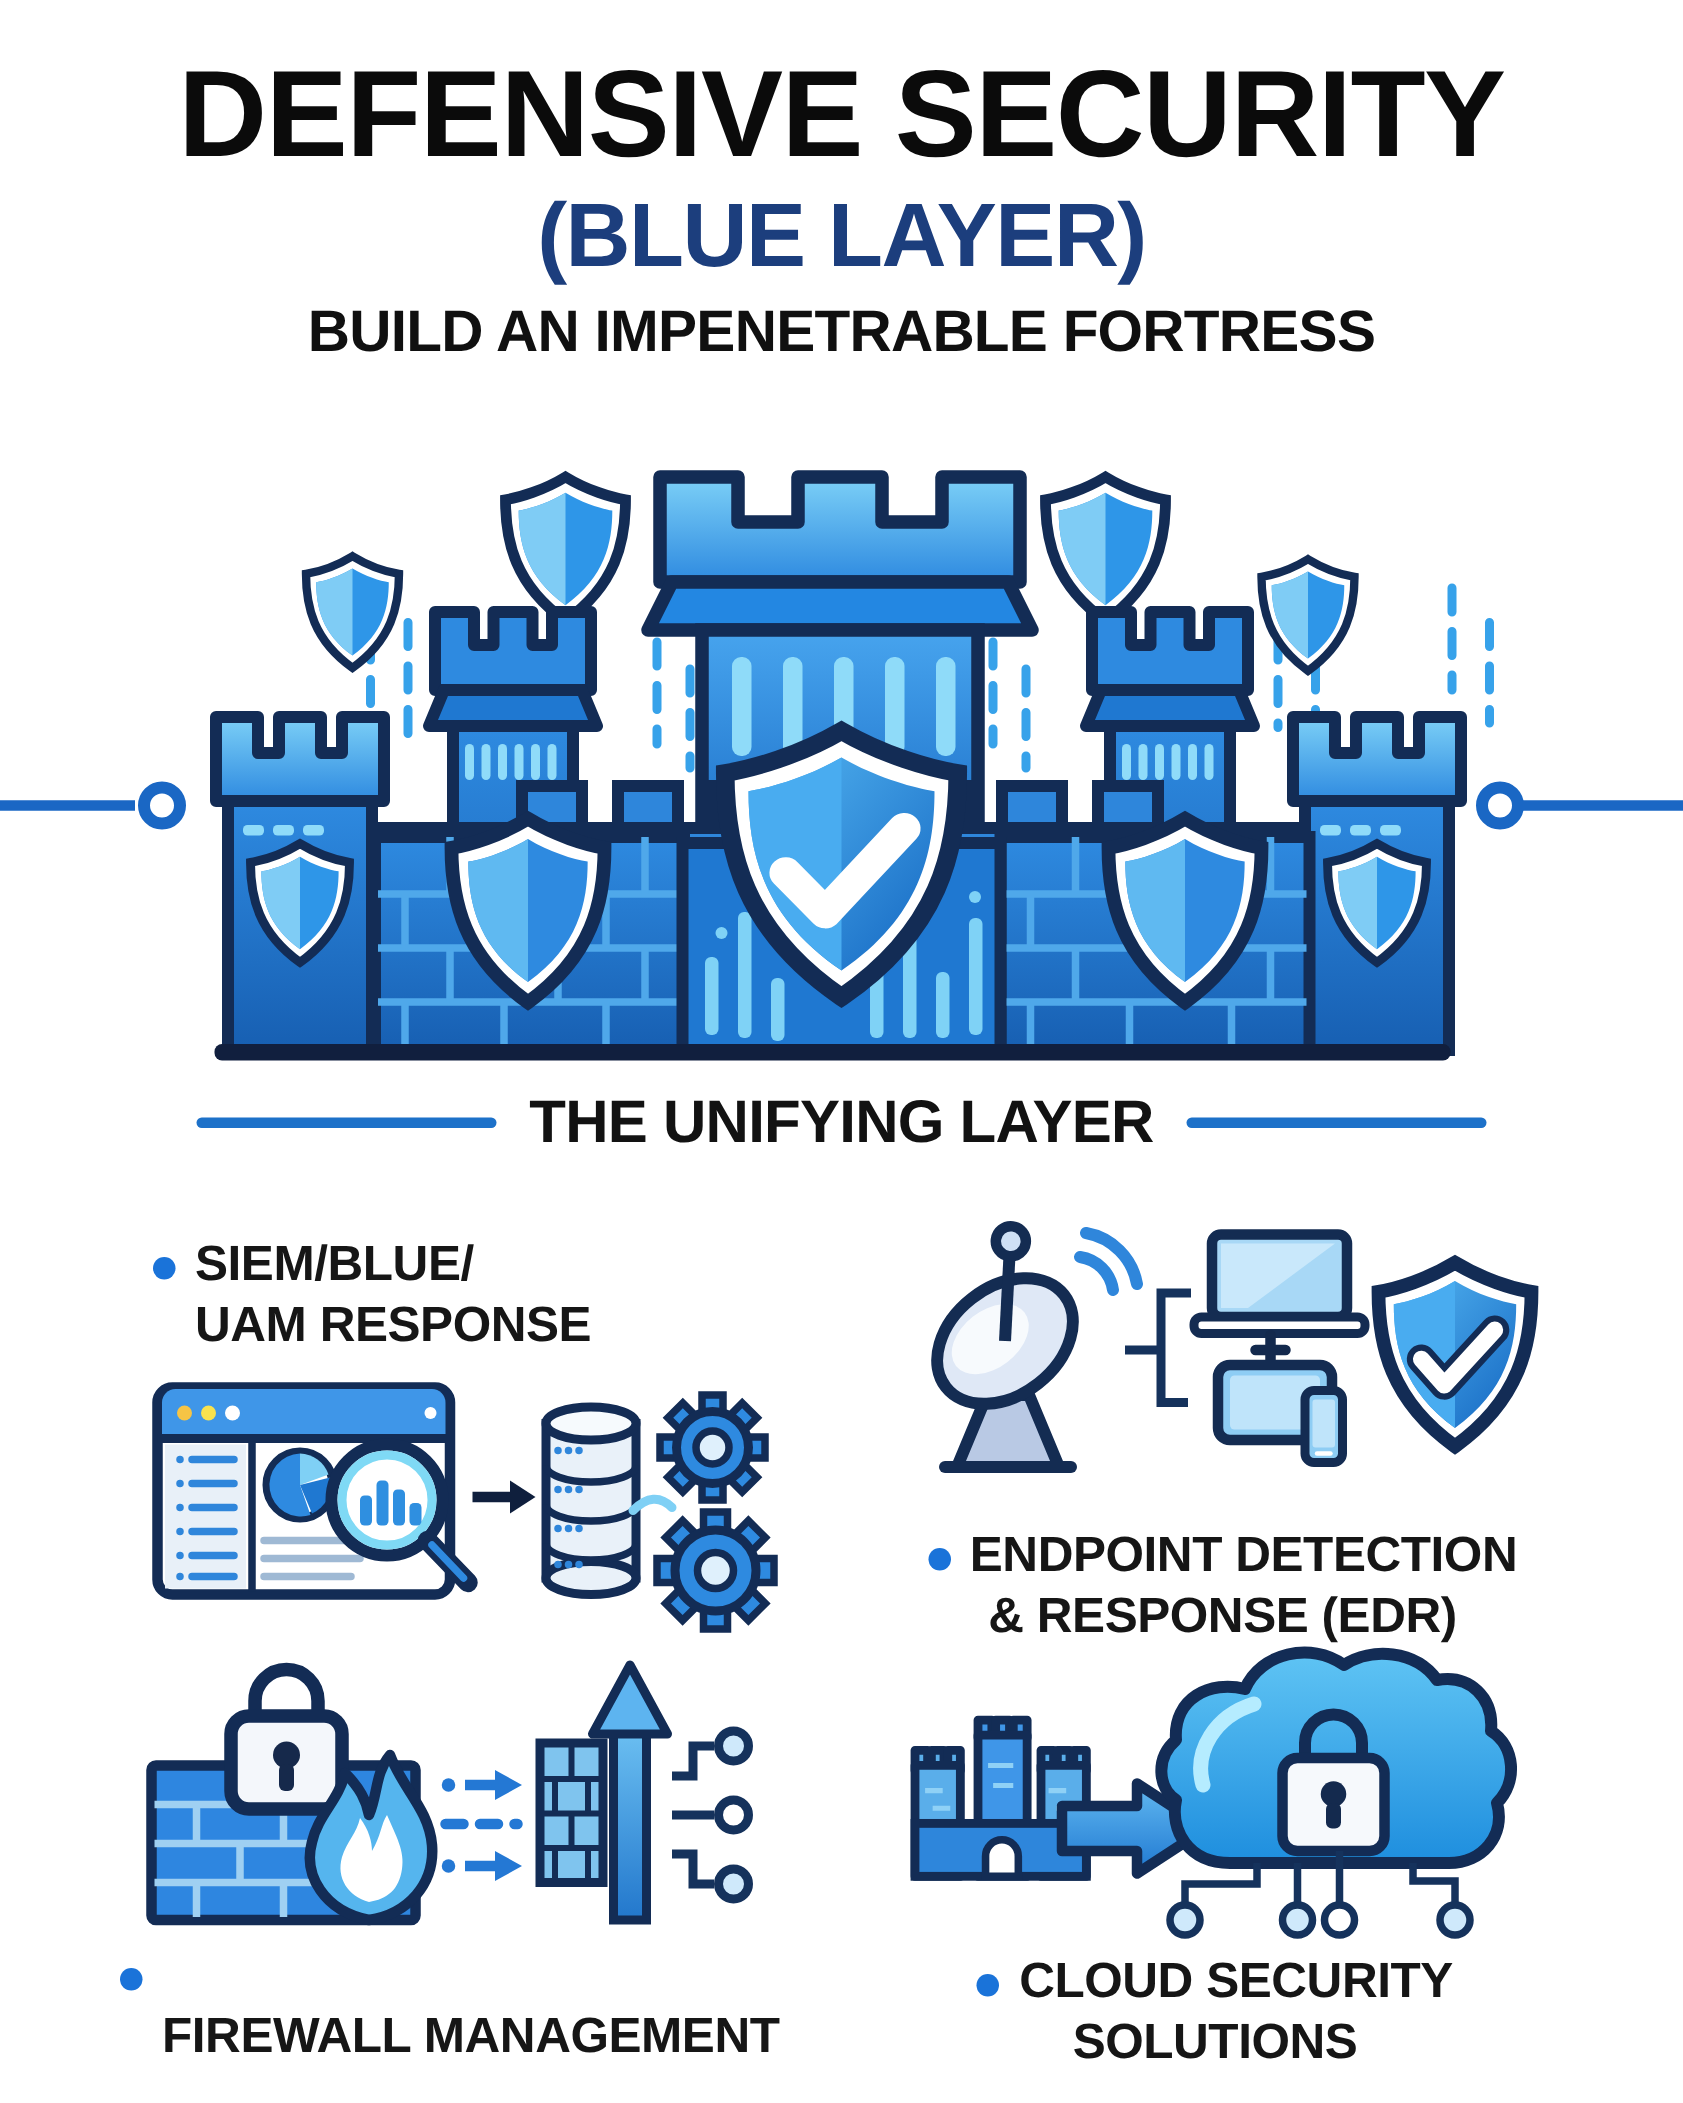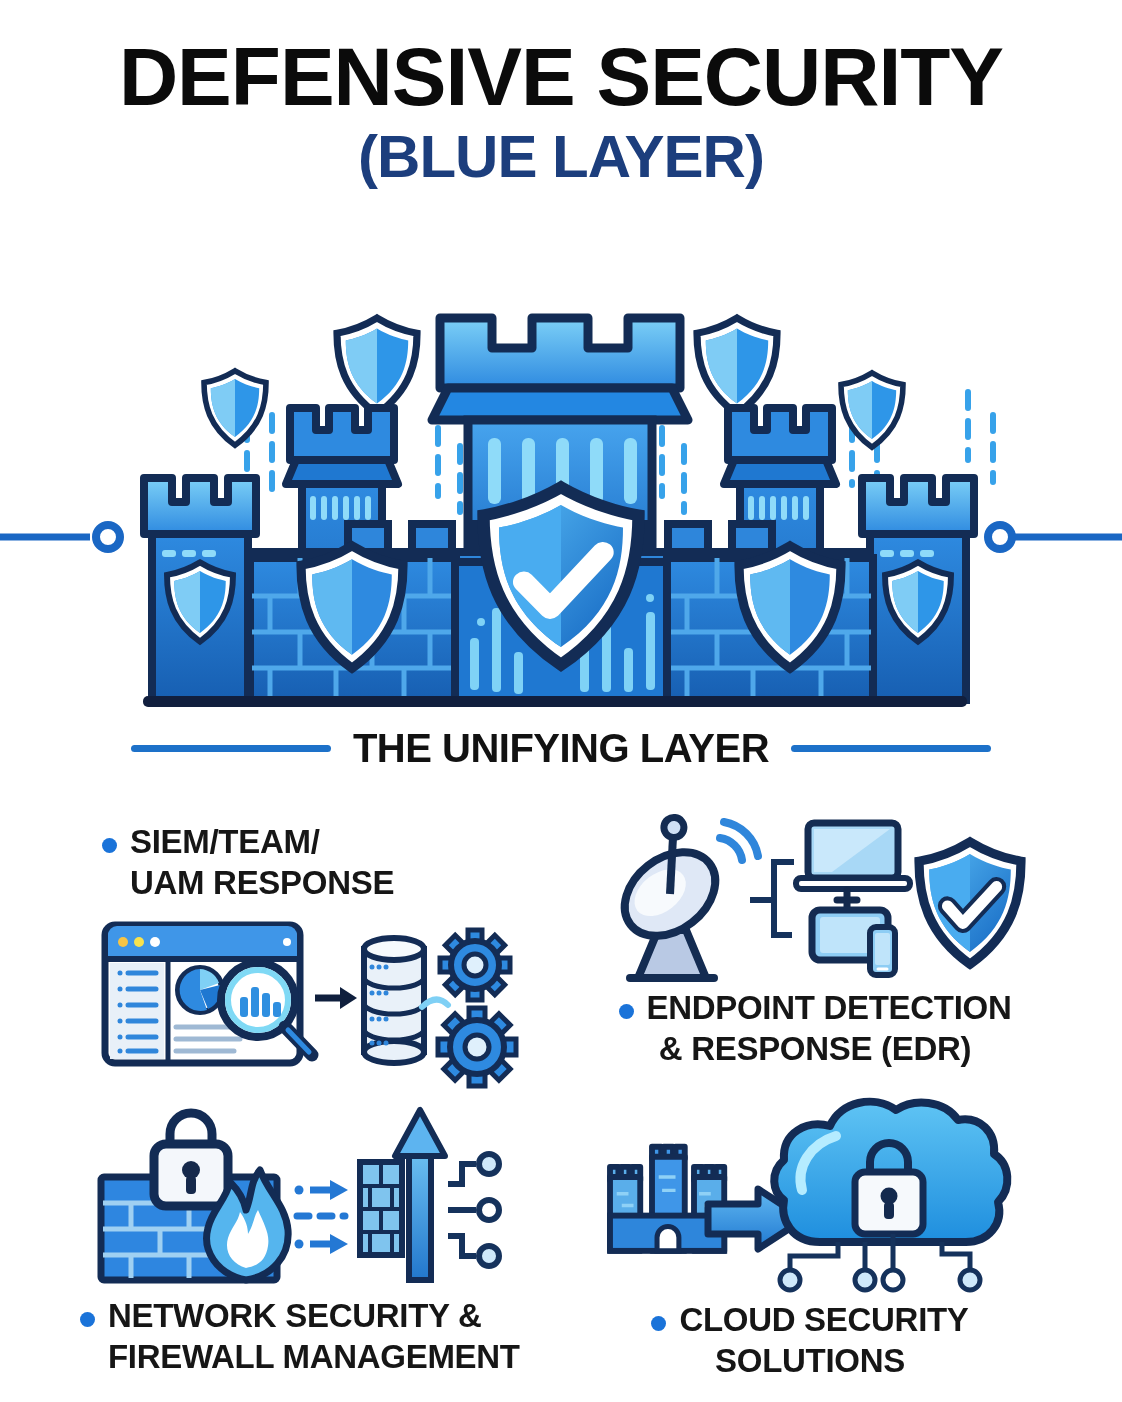--- a/index.html
+++ b/index.html
@@ -21,20 +21,21 @@
   .center{text-align:center;}
 </style>
 </head>
 <body>
 
 <div class="canvas">
 
   <div class="abs title">
     <div class="t1">DEFENSIVE SECURITY</div>
     <div class="t2">(BLUE LAYER)</div>
+    <div class="t3">BUILD AN IMPENETRABLE FORTRESS</div>
   </div>
 
   <svg class="abs" style="left:0;top:300px" width="1122" height="440" viewBox="0 0 1122 440">
     <defs>
       <linearGradient id="gCrown" x1="0" y1="0" x2="0" y2="1">
           <stop offset="0" stop-color="#7cd0f7"></stop>
           <stop offset="1" stop-color="#2e8ae0"></stop>
         </linearGradient>
       <linearGradient id="gTower" x1="0" y1="0" x2="0" y2="1">
           <stop offset="0" stop-color="#47a4ee"></stop>
@@ -202,21 +203,21 @@
     </g>
   </svg>
 
   <div class="abs divider">
     <div class="divline"></div>
     <div class="divtext">THE UNIFYING LAYER</div>
     <div class="divline"></div>
   </div>
 
   <div class="abs sec-head" style="left:102px;top:822px">
-    <div class="hl"><span class="dot"></span><span>SIEM/TEAM/</span></div>
+    <div class="hl"><span class="dot"></span><span>SIEM/BLUE/</span></div>
     <div class="hl indent"><span>UAM RESPONSE</span></div>
   </div>
 
   <svg class="abs" style="left:80px;top:915px" width="440" height="190" viewBox="0 0 440 190">
     <g>
       <rect x="25" y="10" width="195" height="138" rx="10" fill="#ffffff" stroke="#132c55" stroke-width="7"></rect>
       <path d="M28,42 v-22 a9,9 0 0 1 9,-9 h171 a9,9 0 0 1 9,9 v22 z" fill="#3f96e8"></path>
       <line x1="25" y1="44" x2="220" y2="44" stroke="#132c55" stroke-width="6"></line>
       <circle cx="43" cy="27" r="5" fill="#f6c445"></circle>
         <circle cx="59" cy="27" r="5" fill="#f8e24e"></circle>
@@ -347,21 +348,21 @@
       <path d="M0,-60 C18,-49 38,-43 50,-41 C50,-6 42,30 0,60 C-42,30 -50,-6 -50,-41 C-38,-43 -18,-49 0,-60 Z" fill="#ffffff" stroke="#132c55" stroke-width="9"></path>
       <g transform="scale(0.8)">
         <path d="M0,-60 C18,-49 38,-43 50,-41 C50,-6 42,30 0,60 C-42,30 -50,-6 -50,-41 C-38,-43 -18,-49 0,-60 Z" fill="url(#gShieldE)"></path>
         <path d="M0,-60 C-18,-49 -38,-43 -50,-41 C-50,-6 -42,30 0,60 Z" fill="#49acf0"></path>
       </g>
       <path d="M-22,3 L-7,20 L26,-16" fill="none" stroke="#132c55" stroke-width="19" stroke-linecap="round" stroke-linejoin="round"></path>
       <path d="M-22,3 L-7,20 L26,-16" fill="none" stroke="#ffffff" stroke-width="11" stroke-linecap="round" stroke-linejoin="round"></path>
     </g>
   </svg>
 
-  <div class="abs sec-head center" style="left:585px;top:988px;width:460px">
+  <div class="abs sec-head center" style="left:585px;top:1016px;width:460px">
     <div class="hl"><span class="dot"></span><span>ENDPOINT DETECTION</span></div>
     <div class="hl">&amp; RESPONSE (EDR)</div>
   </div>
 
   <svg class="abs" style="left:68px;top:1098px" width="460" height="195" viewBox="0 0 460 195">
     <defs>
       <linearGradient id="gUp" x1="0" y1="0" x2="0" y2="1">
           <stop offset="0" stop-color="#6cc0f2"></stop>
           <stop offset="1" stop-color="#2277cc"></stop>
         </linearGradient>
@@ -408,21 +409,21 @@
     </g>
     <g>
       <path d="M380,86 h14 v-20 h14 M380,112 h28 M380,138 h14 v20 h14" fill="none" stroke="#15325c" stroke-width="6"></path>
       <circle cx="421" cy="66" r="10" fill="#cfe9fb" stroke="#15325c" stroke-width="6"></circle>
       <circle cx="421" cy="112" r="10" fill="#ffffff" stroke="#15325c" stroke-width="6"></circle>
       <circle cx="421" cy="158" r="10" fill="#cfe9fb" stroke="#15325c" stroke-width="6"></circle>
     </g>
   </svg>
 
   <div class="abs sec-head" style="left:80px;top:1296px">
-    <div class="hl"><span class="dot"></span><span>NETWORK SECURITY &amp;</span></div>
+    <div class="hl"><span class="dot"></span></div>
     <div class="hl indent"><span>FIREWALL MANAGEMENT</span></div>
   </div>
 
   <svg class="abs" style="left:590px;top:1092px" width="440" height="205" viewBox="0 0 440 205">
     <defs>
       <linearGradient id="gCloud" x1="0" y1="0" x2="0" y2="1">
           <stop offset="0" stop-color="#5fc4f4"></stop>
           <stop offset="1" stop-color="#1e8ede"></stop>
         </linearGradient>
       <linearGradient id="gArr" x1="0" y1="0" x2="0" y2="1">

